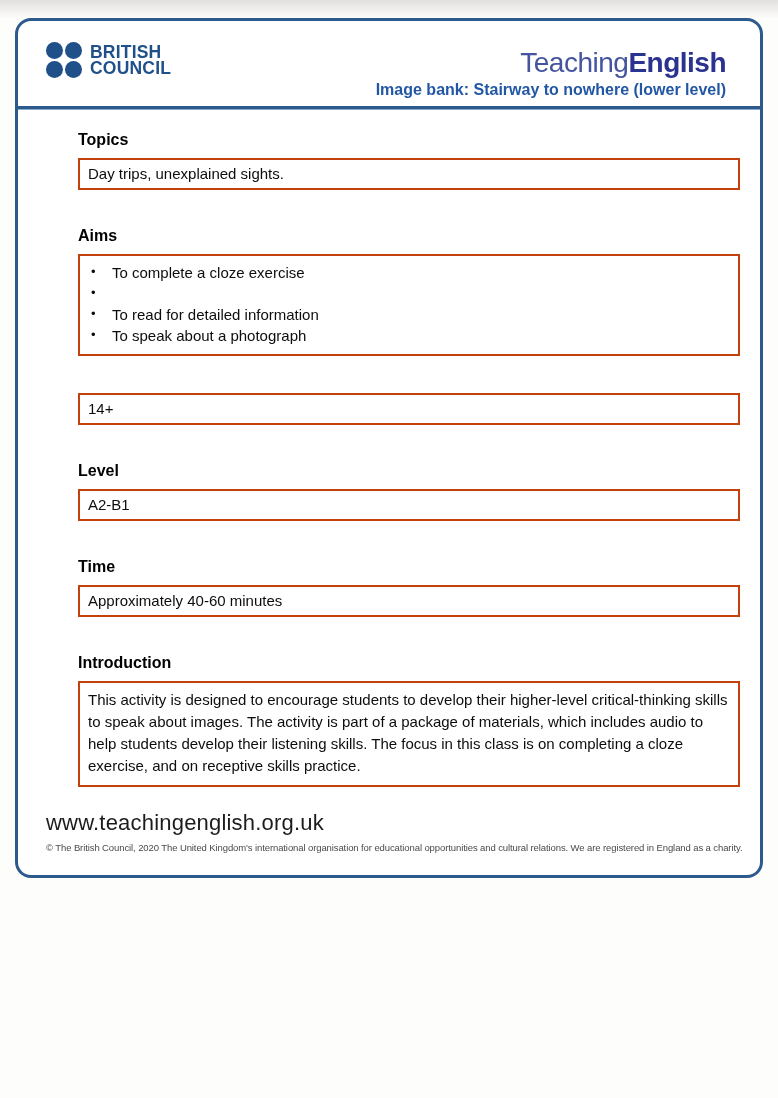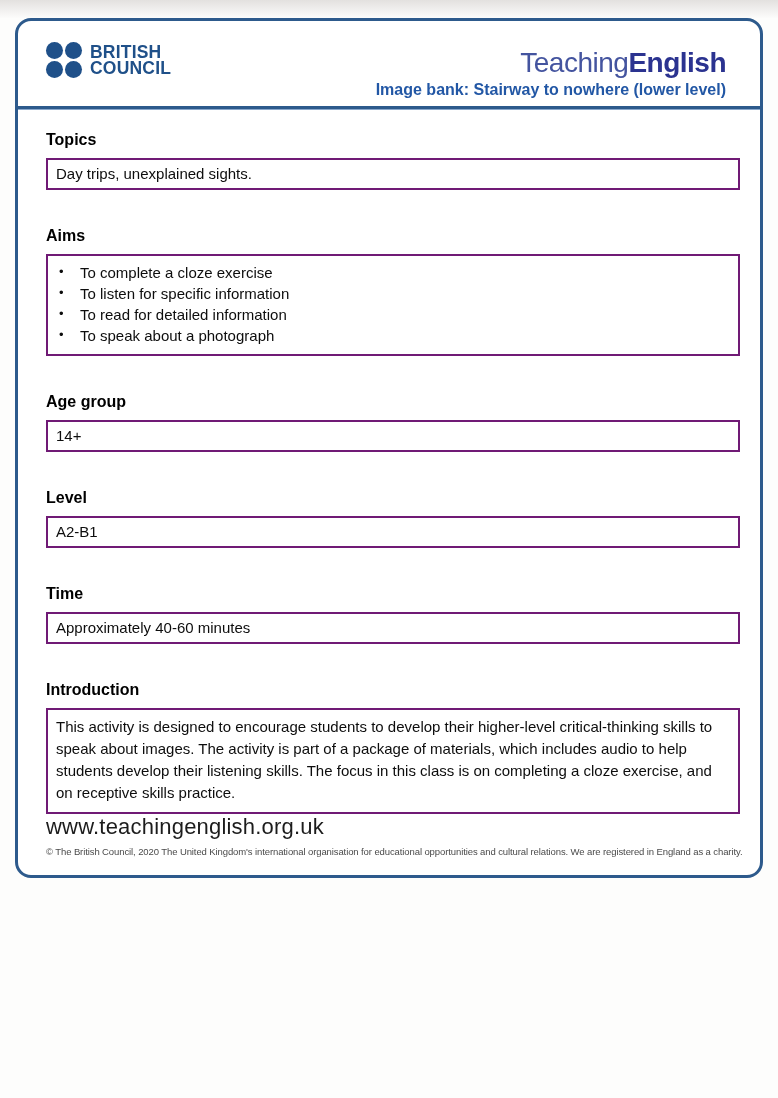--- a/index.html
+++ b/index.html
@@ -31,26 +31,26 @@
   .bc-text { font-weight: bold; font-size: 17.5px; line-height: 16.5px; color: #1f5089; letter-spacing: 0.2px; }
   .brand { font-size: 28px; margin-top: 9px; letter-spacing: -0.5px; white-space: nowrap; }
   .brand .t1 { color: #44549f; font-weight: 400; }
   .brand .t2 { color: #2b3390; font-weight: bold; }
   .doc-title {
     text-align: right; font-size: 16px; font-weight: bold;
     color: #2257a5; margin-top: 2px;
   }
   .divider { border-top: 3px solid #2d5a8c; box-shadow: 0 1px 0 #8aa8cc; }
   
-  .content { padding: 0 20px 0 28px; }
+  .content { padding: 0 20px 0 28px; margin-left: 32px; }
   .section { margin-top: 37px; }
   .section:first-child { margin-top: 22px; }
   .section-heading { font-size: 16px; font-weight: bold; color: #000; margin-bottom: 9px; }
   .box {
-    border: 2px solid #701a75;
+    border: 2px solid #c2410c;
     padding: 3px 8px 4px 8px;
     font-size: 15px; line-height: 21px; color: #0d0d0d;
     background: #fff;
   }
   .box.tall { padding-top: 6px; padding-bottom: 8px; }
   .li-row { display: flex; align-items: flex-start; }
   .li-row .marker {
     flex: 0 0 24px; padding-left: 3px;
     font-size: 13px; line-height: 21px;
   }
@@ -104,35 +104,33 @@
 
     <div class="section">
       <div class="section-heading">Aims</div>
       <div class="box tall bullets">
         <div class="li-row">
           <span class="marker">•</span>
           <span>To complete a cloze exercise</span>
         </div>
         <div class="li-row">
           <span class="marker">•</span>
-          <span>To listen for specific information</span>
         </div>
         <div class="li-row">
           <span class="marker">•</span>
           <span>To read for detailed information</span>
         </div>
         <div class="li-row">
           <span class="marker">•</span>
           <span>To speak about a photograph</span>
         </div>
       </div>
     </div>
 
     <div class="section">
-      <div class="section-heading">Age group</div>
       <div class="box">
         <span>14+</span>
       </div>
     </div>
 
     <div class="section">
       <div class="section-heading">Level</div>
       <div class="box">
         <span>A2-B1</span>
       </div>

